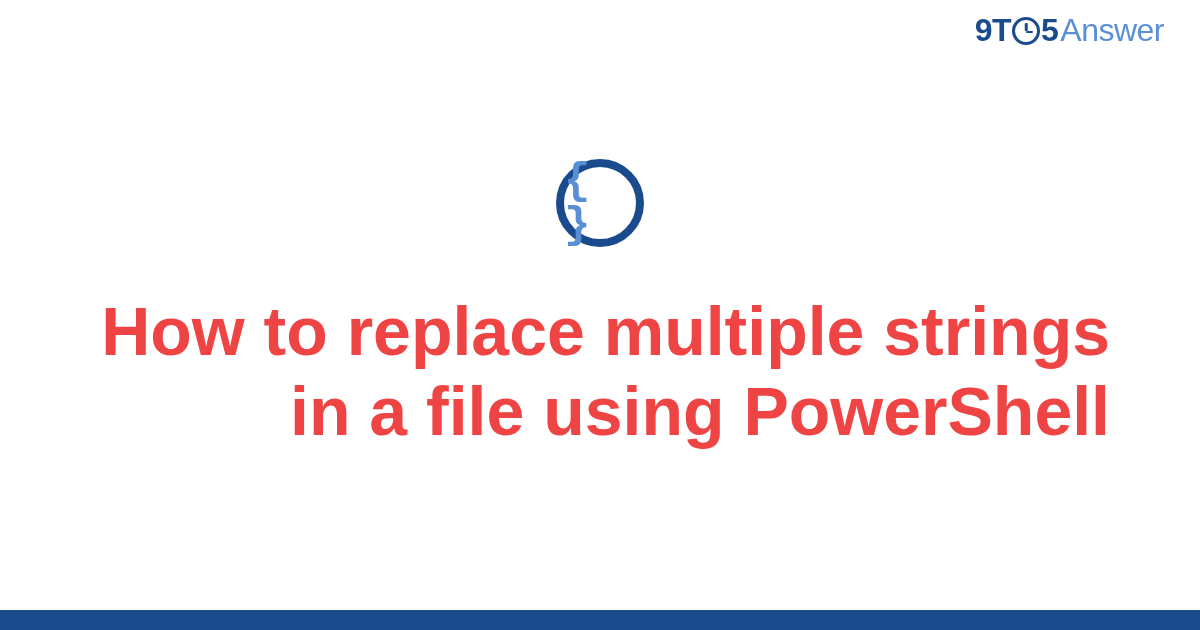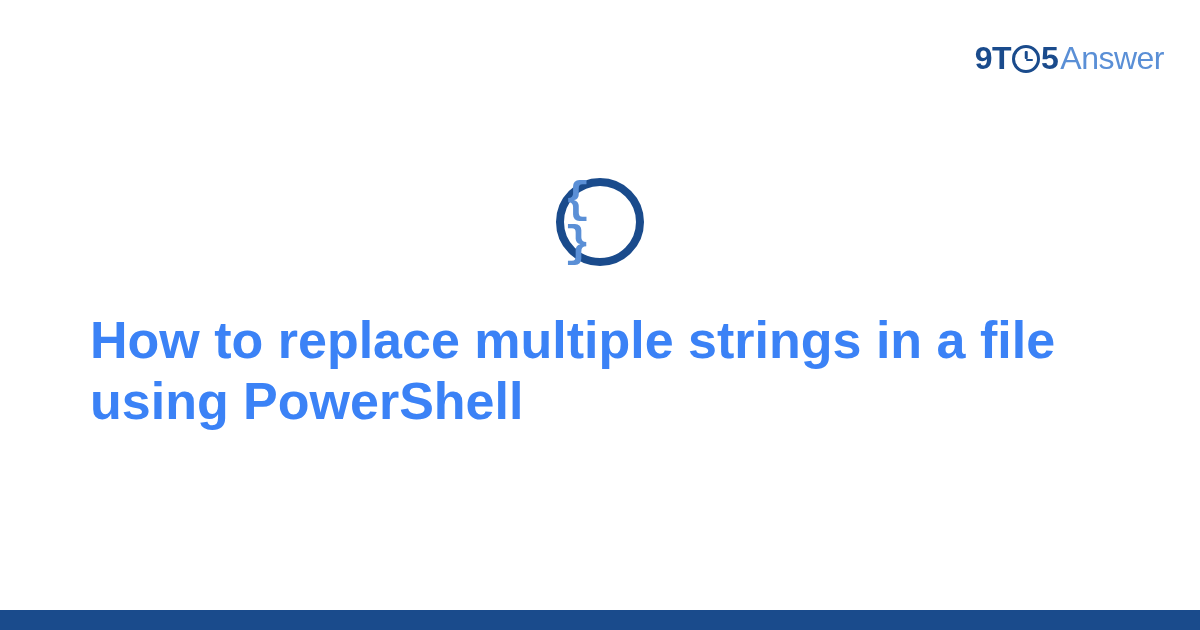--- a/index.html
+++ b/index.html
@@ -4,21 +4,21 @@
   <style>
     * { margin: 0; padding: 0; box-sizing: border-box; }
     html, body { width: 1200px; height: 630px; overflow: hidden; }
     body {
       font-family: -apple-system, BlinkMacSystemFont, "Segoe UI", Helvetica, Arial, sans-serif;
       background: #ffffff;
       position: relative;
     }
     .logo {
       position: absolute;
-      top: 40px;
+      top: 12px;
       right: 36px;
       font-size: 32px;
       font-weight: 600;
       letter-spacing: -0.5px;
       display: flex;
       align-items: center;
     }
     .logo-9t { color: #1a4b8c; font-weight: 700; }
     .logo-clock {
       display: inline-flex;
@@ -77,24 +77,24 @@
     }
     .icon-braces {
       font-size: 44px;
       font-weight: 800;
       color: #5a8fd6;
       font-family: "Consolas", "Courier New", monospace;
       letter-spacing: 2px;
       line-height: 1;
     }
     .title {
-      font-size: 52px;
+      font-size: 68px;
       font-weight: 700;
-      color: #3b82f6;
-      text-align: left;
+      color: #ef4444;
+      text-align: right;
       line-height: 1.18;
       max-width: 1020px;
     }
     .footer-bar {
       position: absolute;
       left: 0; right: 0; bottom: 0;
       height: 20px;
       background: #1a4b8c;
     }
   </style>

